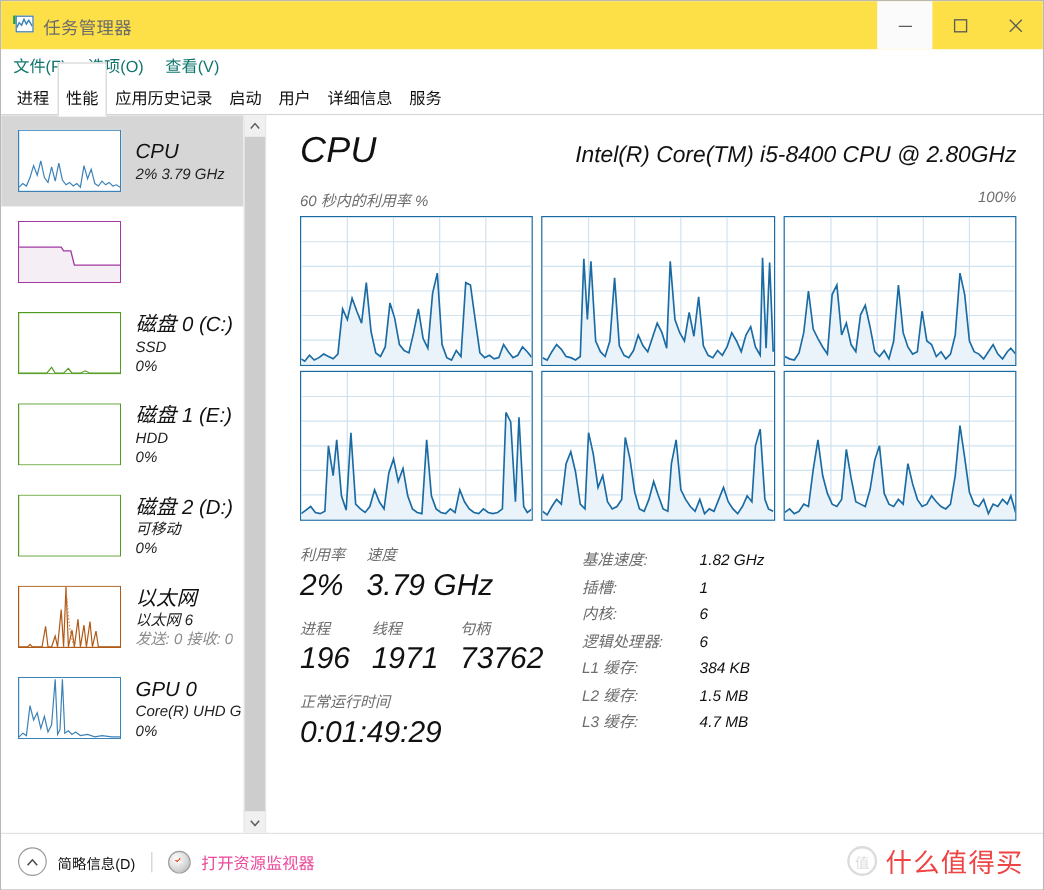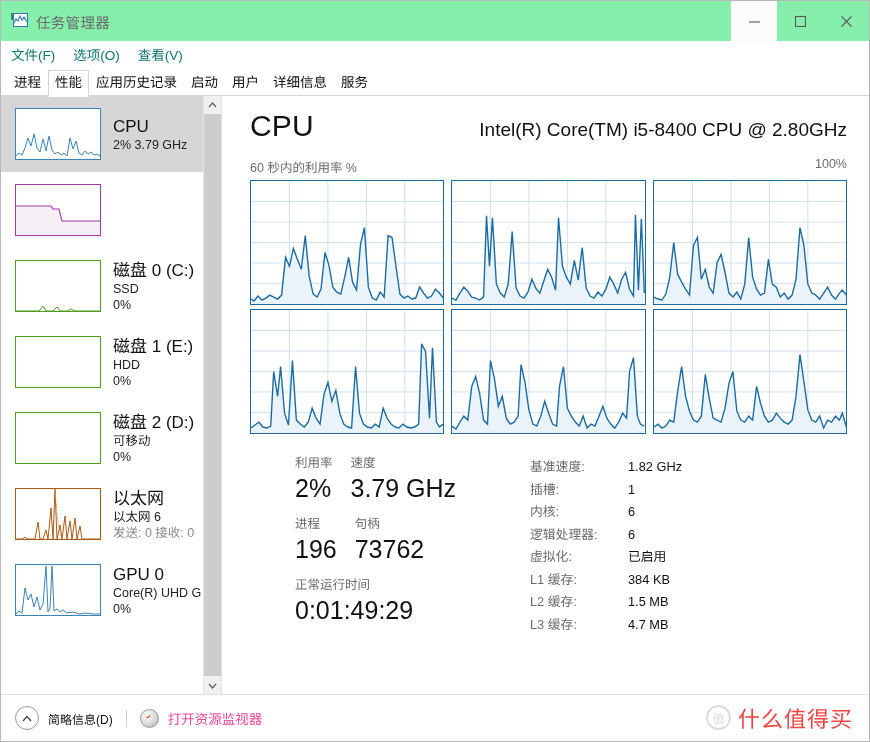--- a/index.html
+++ b/index.html
@@ -17,21 +17,21 @@
     border:1px solid #b8b8b8;
     box-sizing:border-box;
     background:#fff;
     display:flex;flex-direction:column;
   }
 
   
   .titlebar{
     height:40px;flex:0 0 40px;
     display:flex;align-items:center;
-    background:#86efac;
+    background:#fde047;
     position:relative;
   }
   .title-icon{
     width:18px;height:18px;margin-left:10px;margin-right:7px;
     position:relative;flex:0 0 auto;
   }
   .title-icon .frame{
     position:absolute;left:2px;top:1px;width:15px;height:14px;
     border:1.4px solid #3a79ad;background:#fff;box-sizing:border-box;
   }
@@ -76,25 +76,25 @@
     font-size:13.5px;color:#111;
     padding:3px 7px 5px 7px;
     white-space:nowrap;
     position:relative;z-index:2;
     line-height:17px;
   }
   .tab.active{
     border:1px solid #d4d4d4;border-bottom:1px solid #fff;
     background:#fff;
     margin-bottom:-1px;
-    padding:3px 6px 5px 6px;
-  }
-
-  
-  .bodyrow{flex:1 1 auto;display:flex;min-height:0;position:relative;}
+    padding:21px 6px 5px 6px;
+  }
+
+  
+  .bodyrow{flex:1 1 auto;display:flex;min-height:0;position:relative;font-style:italic;}
 
   
   .sidebar{
     width:220px;flex:0 0 220px;
     background:#fff;
     border-right:1px solid #e2e2e2;
     position:relative;
     overflow:hidden;
   }
   .sidelist{position:absolute;left:0;top:0;right:18px;bottom:0;overflow:hidden;}
@@ -149,21 +149,21 @@
     display:grid;
     grid-template-columns:repeat(3,1fr);
     grid-template-rows:repeat(2,125px);
     gap:4px 7px;
   }
   .gcell{border:1px solid #1a6ba3;box-sizing:border-box;background:#fff;position:relative;overflow:hidden;}
   .gcell svg{display:block;width:100%;height:100%;}
 
   
   .stats{
-    display:flex;margin-top:20px;margin-left:45px;
+    display:flex;margin-top:20px;
   }
   .stats-left{width:235px;flex:0 0 235px;}
   .srow{display:flex;}
   .sblock{margin-right:18px;}
   .slabel{font-size:12.5px;color:#6d6d6d;line-height:18px;white-space:nowrap;}
   .svalue{font-size:25px;color:#111;line-height:32px;white-space:nowrap;font-weight:400;}
   .sgap{height:11px;}
 
   .stats-right{flex:1 1 auto;padding-top:2px;}
   .spec{display:flex;font-size:12.8px;line-height:22.5px;}
@@ -506,20 +506,24 @@
               <div class="svalue">3.79 GHz</div>
             </div>
           </div>
           <div class="sgap"></div>
           <div class="srow">
             <div class="sblock">
               <div class="slabel">进程</div>
               <div class="svalue">196</div>
             </div>
             <div class="sblock">
+              <div class="slabel">线程</div>
+              <div class="svalue">1971</div>
+            </div>
+            <div class="sblock">
               <div class="slabel">句柄</div>
               <div class="svalue">73762</div>
             </div>
           </div>
           <div class="sgap"></div>
           <div class="sblock">
             <div class="slabel">正常运行时间</div>
             <div class="svalue">0:01:49:29</div>
           </div>
         </div>
@@ -533,24 +537,20 @@
             <div class="spec-k">插槽:</div>
             <div class="spec-v">1</div>
           </div>
           <div class="spec">
             <div class="spec-k">内核:</div>
             <div class="spec-v">6</div>
           </div>
           <div class="spec">
             <div class="spec-k">逻辑处理器:</div>
             <div class="spec-v">6</div>
-          </div>
-          <div class="spec">
-            <div class="spec-k">虚拟化:</div>
-            <div class="spec-v">已启用</div>
           </div>
           <div class="spec">
             <div class="spec-k">L1 缓存:</div>
             <div class="spec-v">384 KB</div>
           </div>
           <div class="spec">
             <div class="spec-k">L2 缓存:</div>
             <div class="spec-v">1.5 MB</div>
           </div>
           <div class="spec">

